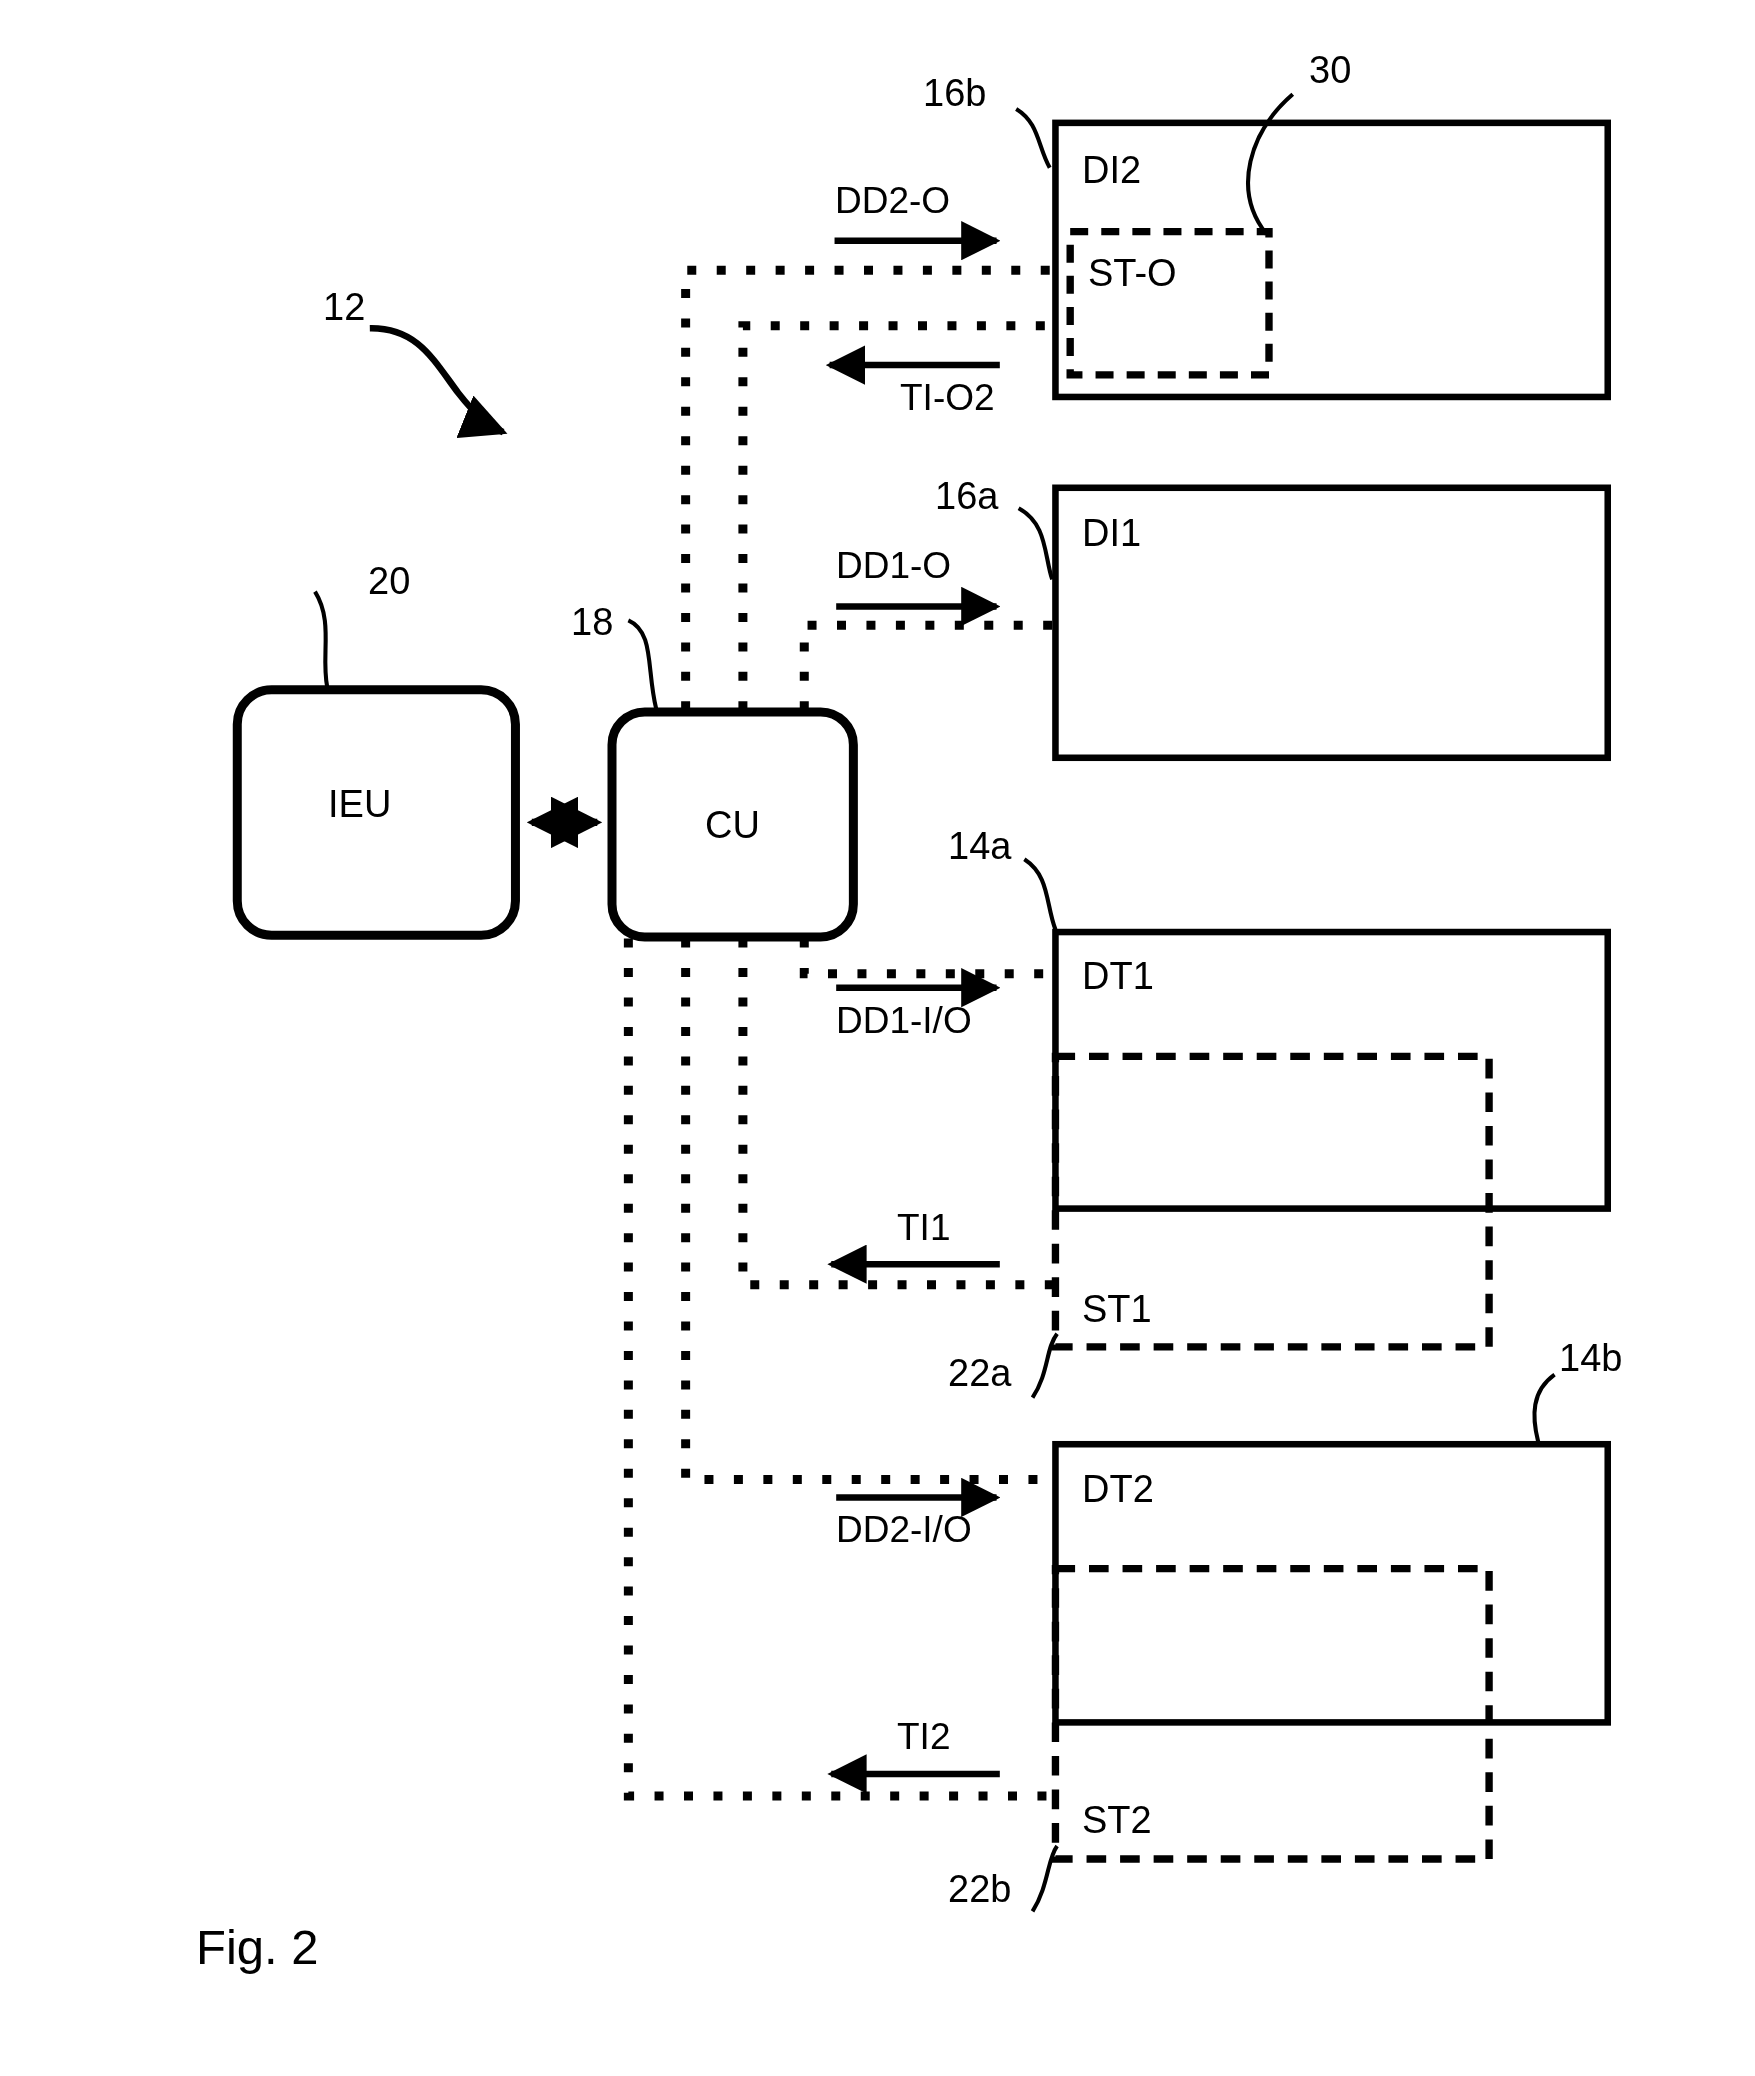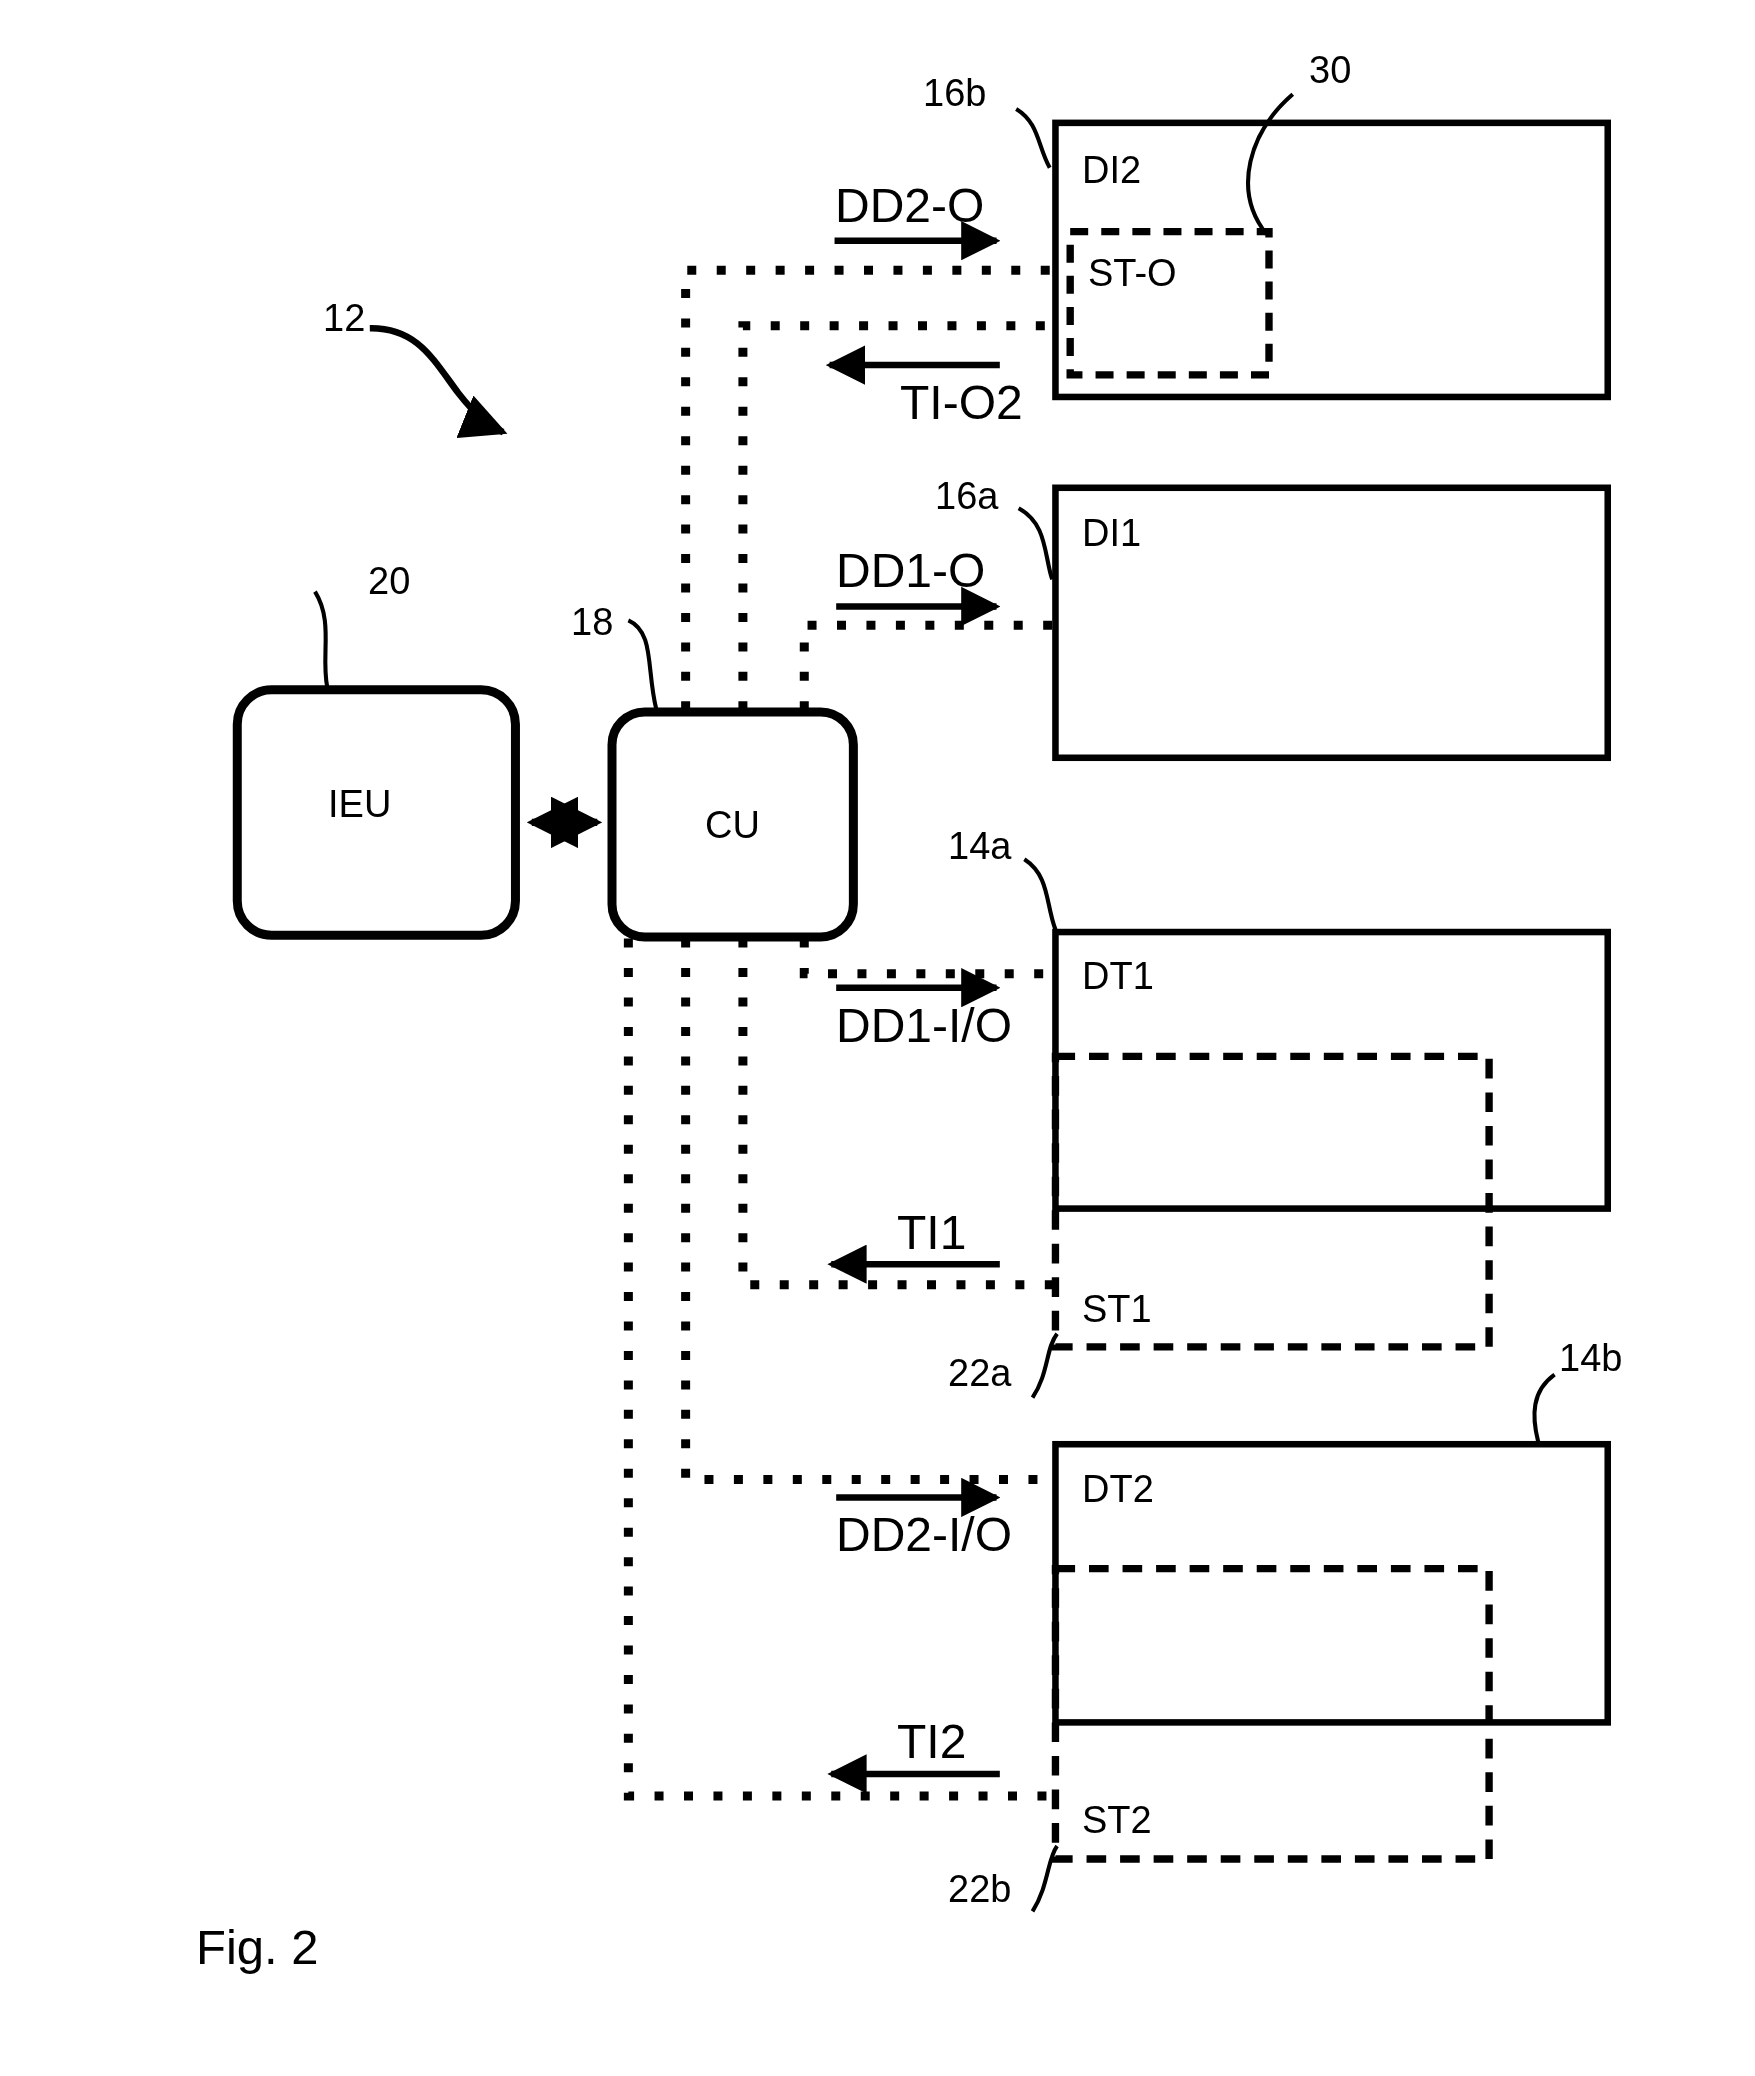--- a/index.html
+++ b/index.html
@@ -25,21 +25,21 @@
   .lbl {
     position: absolute;
     color: #000000;
     font-family: "Liberation Sans", sans-serif;
     white-space: nowrap;
     line-height: 1;
     -webkit-font-smoothing: antialiased;
   }
   .lbl-box { font-size: 38px; }
   .lbl-ref { font-size: 38px; }
-  .lbl-sig { font-size: 48px; }
+  .lbl-sig { font-size: 37px; }
   .lbl-fig { font-size: 49px; }
 </style>
 </head>
 <body>
 
 <div id="figure-root">
 
   <svg id="figure-svg" viewBox="0 0 2145 2537" xmlns="http://www.w3.org/2000/svg">
 
     <defs>
@@ -192,18 +192,18 @@
   <div class="lbl lbl-ref" style="left:571px; top:591px;margin-top:12px;">18</div>
 
   <div class="lbl lbl-ref" style="left:948px; top:827px;">14a</div>
 
   <div class="lbl lbl-ref" style="left:948px; top:1354px;">22a</div>
 
   <div class="lbl lbl-ref" style="left:1559px; top:1339px;">14b</div>
 
   <div class="lbl lbl-ref" style="left:948px; top:1870px;">22b</div>
 
-  <div class="lbl lbl-ref" style="left:323px; top:299px;">12</div>
+  <div class="lbl lbl-ref" style="left:323px; top:288px;">12</div>
 
   <div class="lbl lbl-fig" style="left:196px; top:1923px;">Fig. 2</div>
 
 </div>
 
 
 </body></html>

